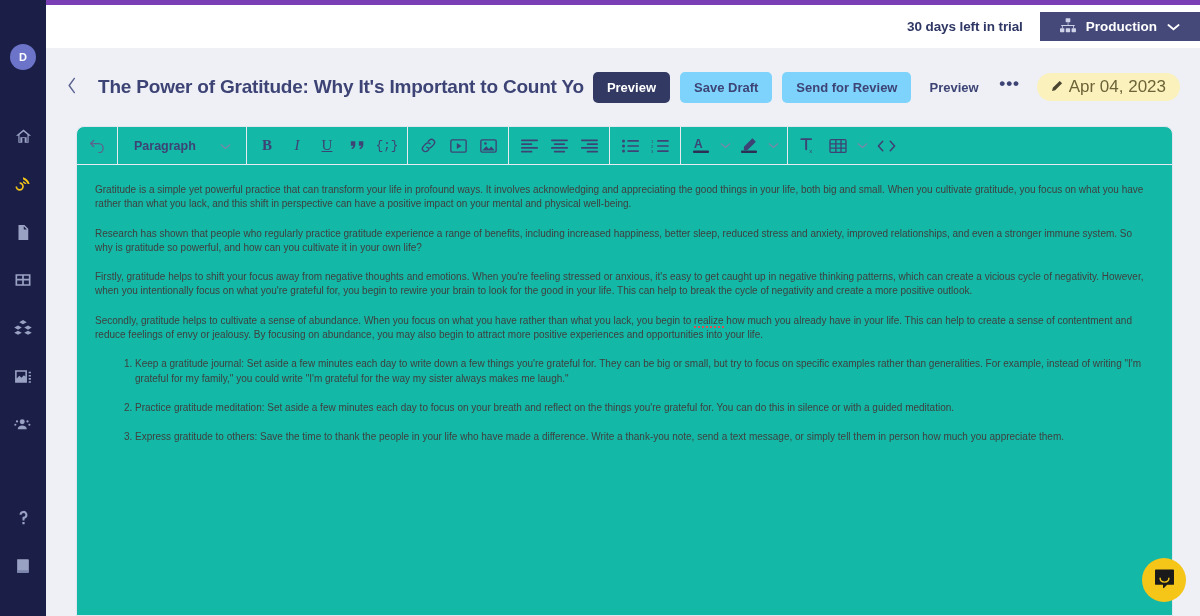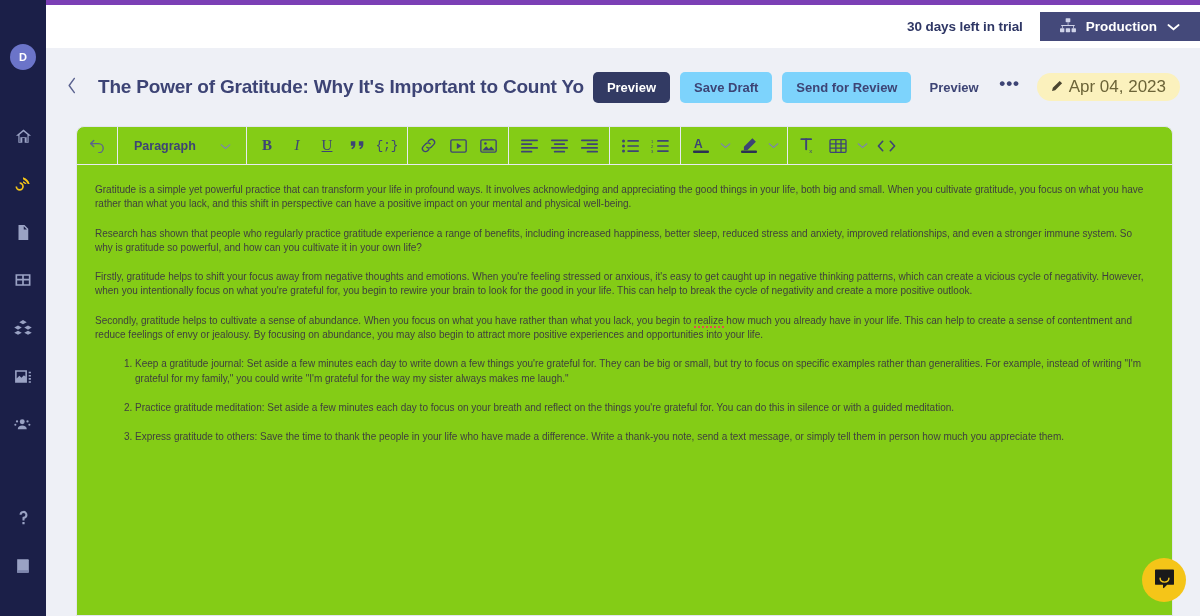--- a/index.html
+++ b/index.html
@@ -92,21 +92,21 @@
   }
   .date-pill {
     background: #fbf1bd; color: #6c6438; border-radius: 16px;
     height: 28px; display: flex; align-items: center; gap: 6px;
     padding: 0 14px; font-size: 17px; cursor: pointer; margin-left: 4px;
   }
 
   
   .editor-wrap { flex: 1 1 auto; padding: 0 27px 0 30px; min-height: 0; }
   .editor-card {
-    background: #84cc16;
+    background: #14b8a6;
     border: 1px solid #e2e5ee;
     border-radius: 8px 8px 0 0;
     height: 100%;
     display: flex; flex-direction: column;
     overflow: hidden;
   }
   .toolbar {
     height: 38px; flex: 0 0 38px;
     display: flex; align-items: stretch;
     border-bottom: 1px solid #e7eaf1;

